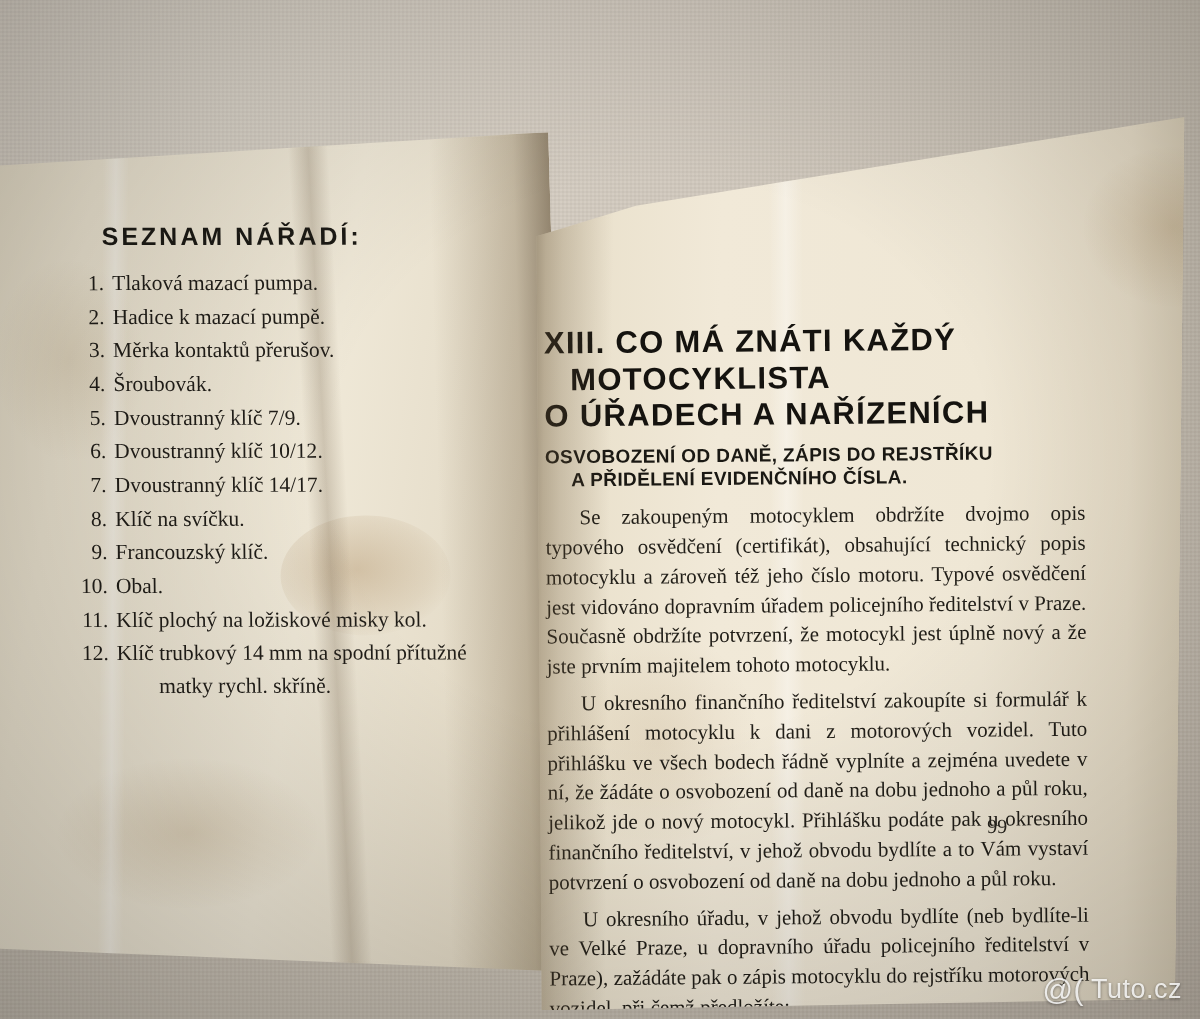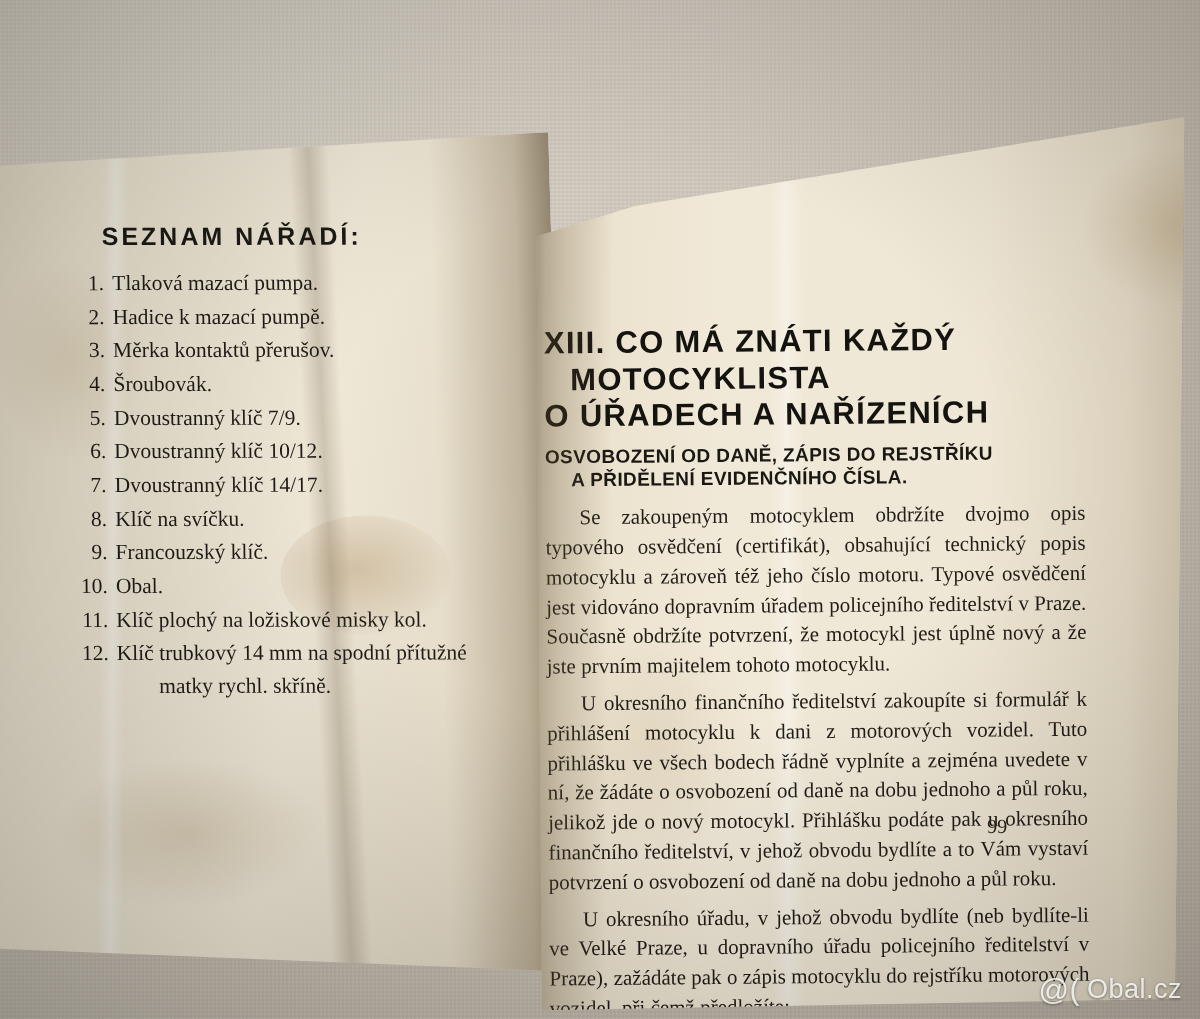--- a/index.html
+++ b/index.html
@@ -346,16 +346,16 @@
 
       <div id="right-folio">99</div>
     </div>
 
   </div>
 
   <div class="table-shadow"></div>
 
   <div id="watermark">
     <span class="at">@(</span>
-    <span>Obal.cz</span>
+    <span>Tuto.cz</span>
   </div>
 
 </div>
 
 </body></html>

